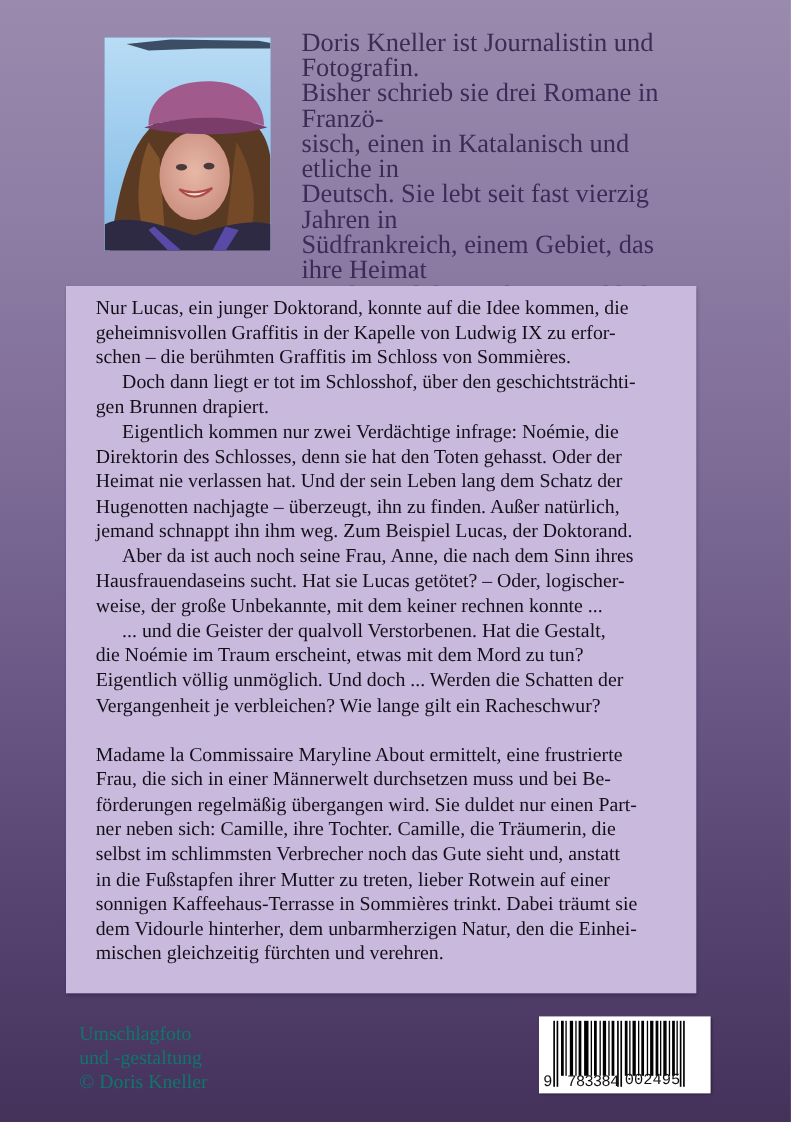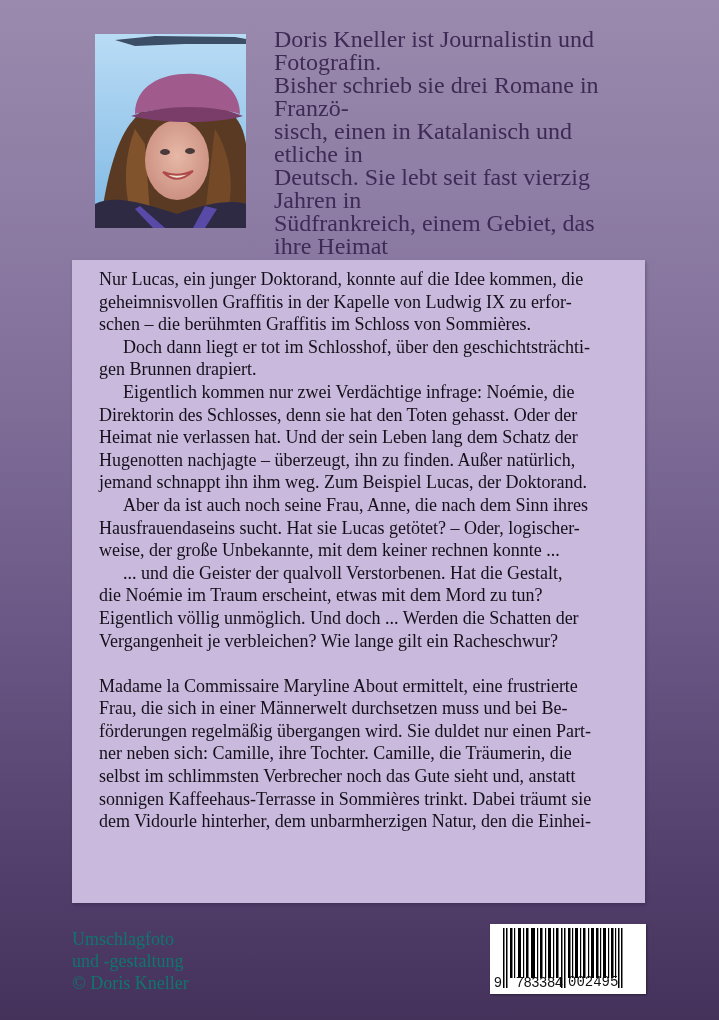--- a/index.html
+++ b/index.html
@@ -33,21 +33,21 @@
       left: 274px;
       top: 28px;
       width: 360px;
       font-size: 24px;
       line-height: 23px;
       color: #3d2a55;
       white-space: pre-line;
     }
     .blurb-panel {
       position: absolute;
-      left: 72px;
+      left: 60px;
       top: 260px;
       width: 573px;
       height: 643px;
       background: #c8b9dd;
       box-shadow: 1px 2px 3px rgba(40, 25, 60, 0.35);
     }
     .blurb-text {
       position: absolute;
       left: 27px;
       top: 8px;
@@ -165,22 +165,24 @@
     <span class="line indent">... und die Geister der qualvoll Verstorbenen. Hat die Gestalt,</span>
     <span class="line">die Noémie im Traum erscheint, etwas mit dem Mord zu tun?</span>
     <span class="line">Eigentlich völlig unmöglich. Und doch ... Werden die Schatten der</span>
     <span class="line">Vergangenheit je verbleichen? Wie lange gilt ein Racheschwur?</span>
     <span class="gap"></span>
     <span class="line">Madame la Commissaire Maryline About ermittelt, eine frustrierte</span>
     <span class="line">Frau, die sich in einer Männerwelt durchsetzen muss und bei Be-</span>
     <span class="line">förderungen regelmäßig übergangen wird. Sie duldet nur einen Part-</span>
     <span class="line">ner neben sich: Camille, ihre Tochter. Camille, die Träumerin, die</span>
     <span class="line">selbst im schlimmsten Verbrecher noch das Gute sieht und, anstatt</span>
+    <span class="line">in die Fußstapfen ihrer Mutter zu treten, lieber Rotwein auf einer</span>
     <span class="line">sonnigen Kaffeehaus-Terrasse in Sommières trinkt. Dabei träumt sie</span>
     <span class="line">dem Vidourle hinterher, dem unbarmherzigen Natur, den die Einhei-</span>
+    <span class="line">mischen gleichzeitig fürchten und verehren.</span>
   </div>
 </div>
 
 <div class="credits">Umschlagfoto
 und -gestaltung
 © Doris Kneller</div>
 
 <div class="barcode">
   <svg width="156" height="70" viewBox="0 0 156 70">
     <g fill="#000">

